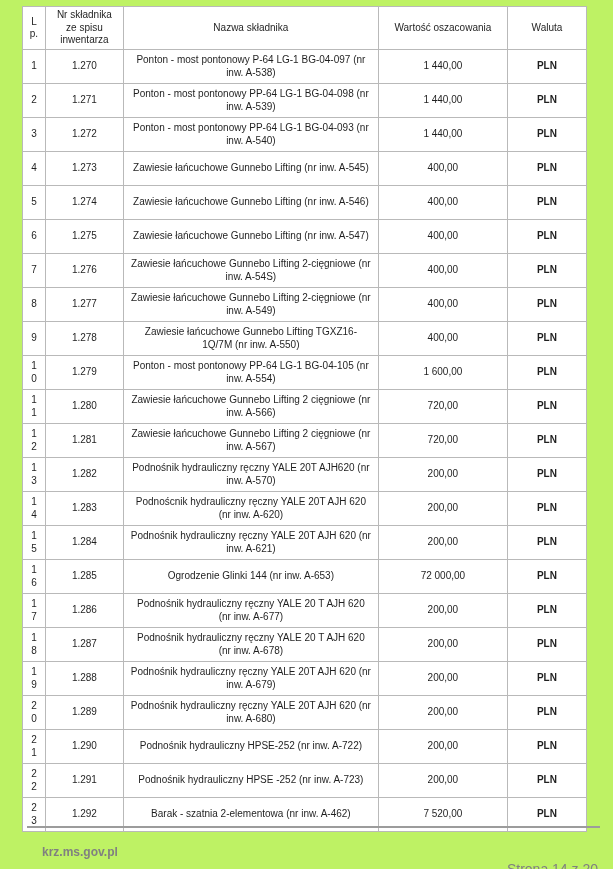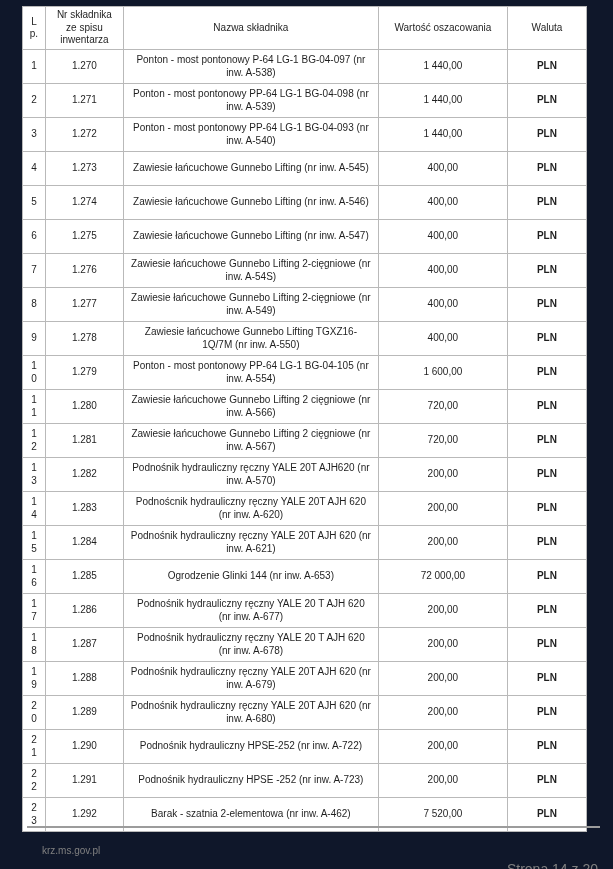--- a/index.html
+++ b/index.html
@@ -4,21 +4,21 @@
 <style>
   html, body {
     margin: 0;
     padding: 0;
     background: #ffffff;
   }
   .page {
     position: relative;
     width: 613px;
     height: 869px;
-    background: #0f172a;
+    background: #bef264;
     font-family: "Liberation Sans", "DejaVu Sans", sans-serif;
     overflow: hidden;
   }
   table.inventory {
     position: absolute;
     left: 22px;
     top: 6px;
     width: 565px;
     border-collapse: collapse;
     table-layout: fixed;
@@ -58,22 +58,23 @@
     left: 27px;
     top: 826px;
     width: 573px;
     height: 2px;
     background: #9c9c9c;
   }
   .footer-left {
     position: absolute;
     left: 42px;
     top: 845px;
-    font-size: 10px;
+    font-size: 12px;
     color: #808080;
+    font-weight: bold;
   }
   .footer-right {
     position: absolute;
     right: 15px;
     top: 861px;
     font-size: 14px;
     color: #808080;
   }
 </style>
 </head>

